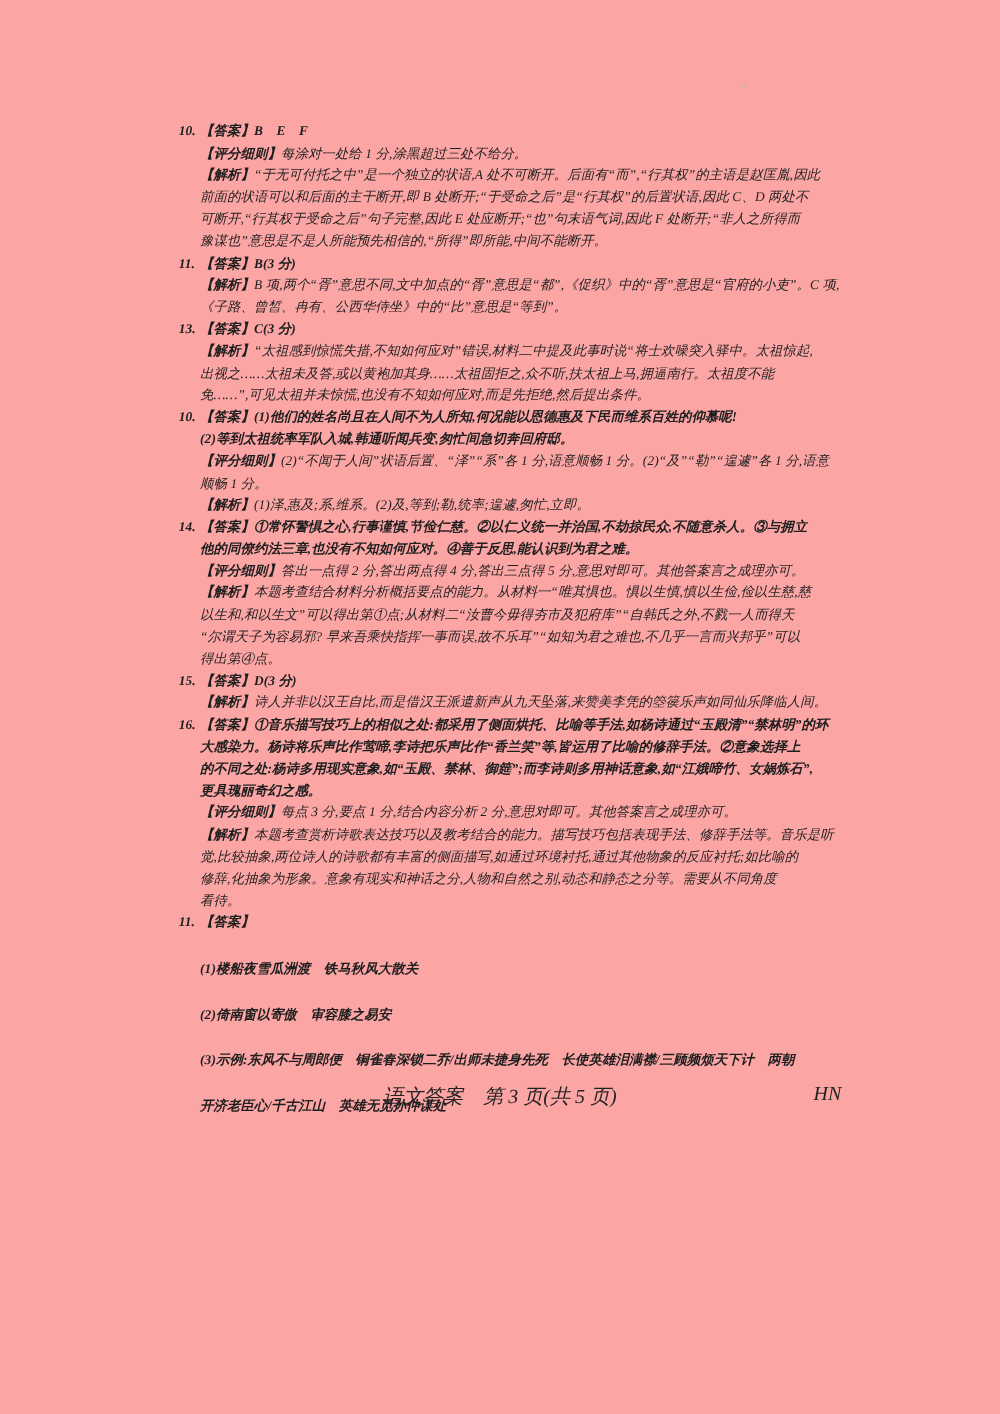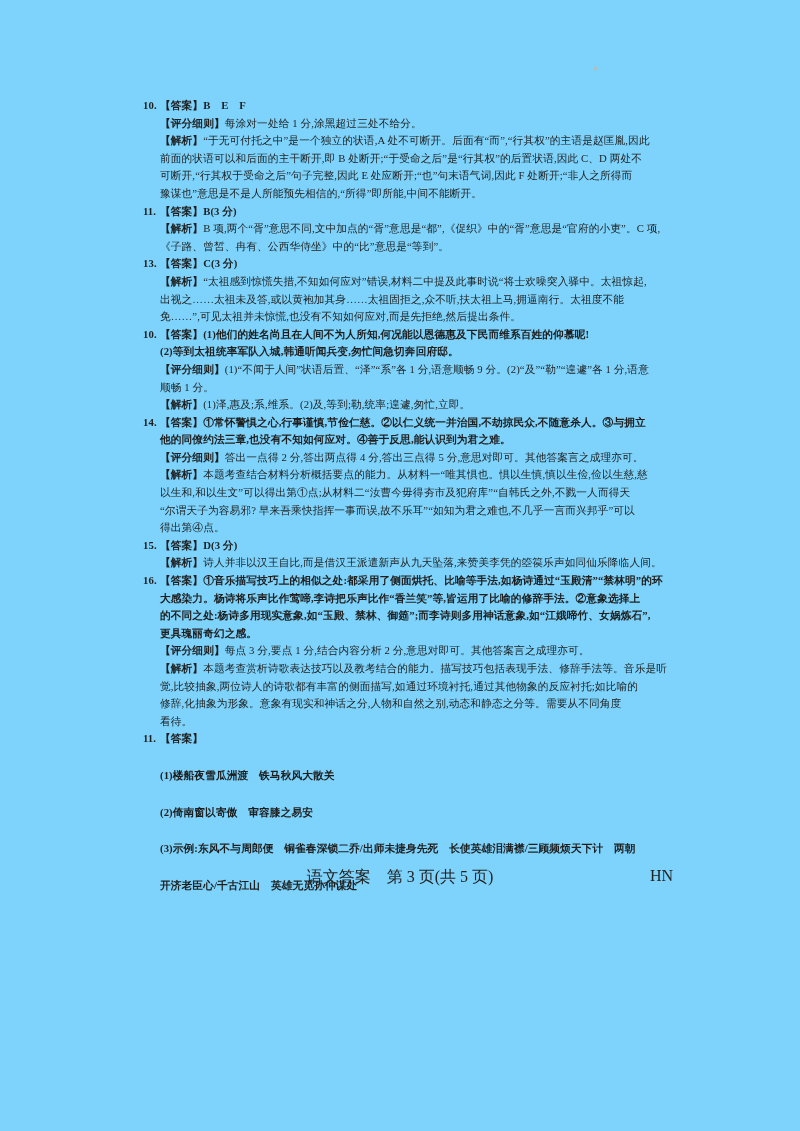--- a/index.html
+++ b/index.html
@@ -1,20 +1,21 @@
 <!DOCTYPE html>
 <html><head>
 <meta charset="utf-8">
 <style>
   html,body{margin:0;padding:0;background:#e8e8e8;}
   .page{
     position:relative;width:800px;height:1131px;margin:0 auto;
-    background:#7dd3fc;overflow:hidden;
+    background:#fca5a5;overflow:hidden;
     font-family:"Liberation Serif","DejaVu Serif",serif;
     color:#1e1e1e;
+    font-style:italic;
   }
   .content{
     position:absolute;left:160px;top:97px;width:512px;
     font-size:10.7px;line-height:17.6px;letter-spacing:0.1px;
   }
   .line{position:relative;white-space:nowrap;}
   .line .num{position:absolute;left:-17px;top:0;}
   .label{font-weight:bold;}
   .bold{font-weight:bold;}
   .wide{margin-top:19px;}
@@ -39,21 +40,21 @@
       <div class="line"><span>豫谋也”意思是不是人所能预先相信的,“所得”即所能,中间不能断开。</span></div>
       <div class="line bold"><span class="num">11.</span><span class="label">【答案】</span><span>B(3 分)</span></div>
       <div class="line"><span class="label">【解析】</span><span>B 项,两个“胥”意思不同,文中加点的“胥”意思是“都”,《促织》中的“胥”意思是“官府的小吏”。C 项,</span></div>
       <div class="line"><span>《子路、曾皙、冉有、公西华侍坐》中的“比”意思是“等到”。</span></div>
       <div class="line bold"><span class="num">13.</span><span class="label">【答案】</span><span>C(3 分)</span></div>
       <div class="line"><span class="label">【解析】</span><span>“太祖感到惊慌失措,不知如何应对”错误,材料二中提及此事时说“将士欢噪突入驿中。太祖惊起,</span></div>
       <div class="line"><span>出视之……太祖未及答,或以黄袍加其身……太祖固拒之,众不听,扶太祖上马,拥逼南行。太祖度不能</span></div>
       <div class="line"><span>免……”,可见太祖并未惊慌,也没有不知如何应对,而是先拒绝,然后提出条件。</span></div>
       <div class="line bold"><span class="num">10.</span><span class="label">【答案】</span><span>(1)他们的姓名尚且在人间不为人所知,何况能以恩德惠及下民而维系百姓的仰慕呢!</span></div>
       <div class="line bold"><span>(2)等到太祖统率军队入城,韩通听闻兵变,匆忙间急切奔回府邸。</span></div>
-      <div class="line"><span class="label">【评分细则】</span><span>(1)“不闻于人间”状语后置、“泽”“系”各 1 分,语意顺畅 9 分。(2)“及”“勒”“遑遽”各 1 分,语意</span></div>
+      <div class="line"><span class="label">【评分细则】</span><span>(2)“不闻于人间”状语后置、“泽”“系”各 1 分,语意顺畅 1 分。(2)“及”“勒”“遑遽”各 1 分,语意</span></div>
       <div class="line"><span>顺畅 1 分。</span></div>
       <div class="line"><span class="label">【解析】</span><span>(1)泽,惠及;系,维系。(2)及,等到;勒,统率;遑遽,匆忙,立即。</span></div>
       <div class="line bold"><span class="num">14.</span><span class="label">【答案】</span><span>①常怀警惧之心,行事谨慎,节俭仁慈。②以仁义统一并治国,不劫掠民众,不随意杀人。③与拥立</span></div>
       <div class="line bold"><span>他的同僚约法三章,也没有不知如何应对。④善于反思,能认识到为君之难。</span></div>
       <div class="line"><span class="label">【评分细则】</span><span>答出一点得 2 分,答出两点得 4 分,答出三点得 5 分,意思对即可。其他答案言之成理亦可。</span></div>
       <div class="line"><span class="label">【解析】</span><span>本题考查结合材料分析概括要点的能力。从材料一“唯其惧也。惧以生慎,慎以生俭,俭以生慈,慈</span></div>
       <div class="line"><span>以生和,和以生文”可以得出第①点;从材料二“汝曹今毋得夯市及犯府库”“自韩氏之外,不戮一人而得天</span></div>
       <div class="line"><span>“尔谓天子为容易邪? 早来吾乘快指挥一事而误,故不乐耳”“如知为君之难也,不几乎一言而兴邦乎”可以</span></div>
       <div class="line"><span>得出第④点。</span></div>
       <div class="line bold"><span class="num">15.</span><span class="label">【答案】</span><span>D(3 分)</span></div>

